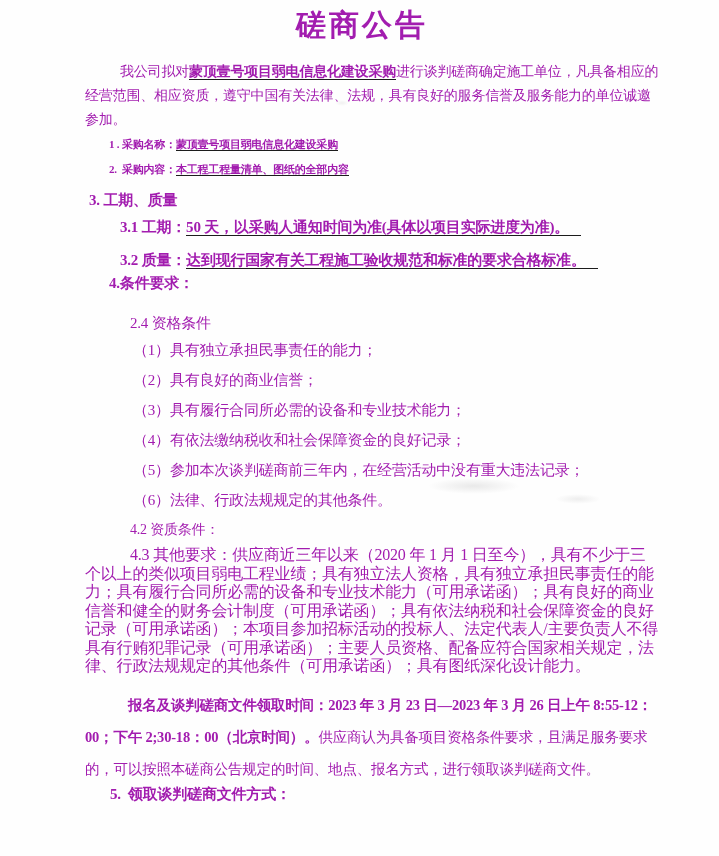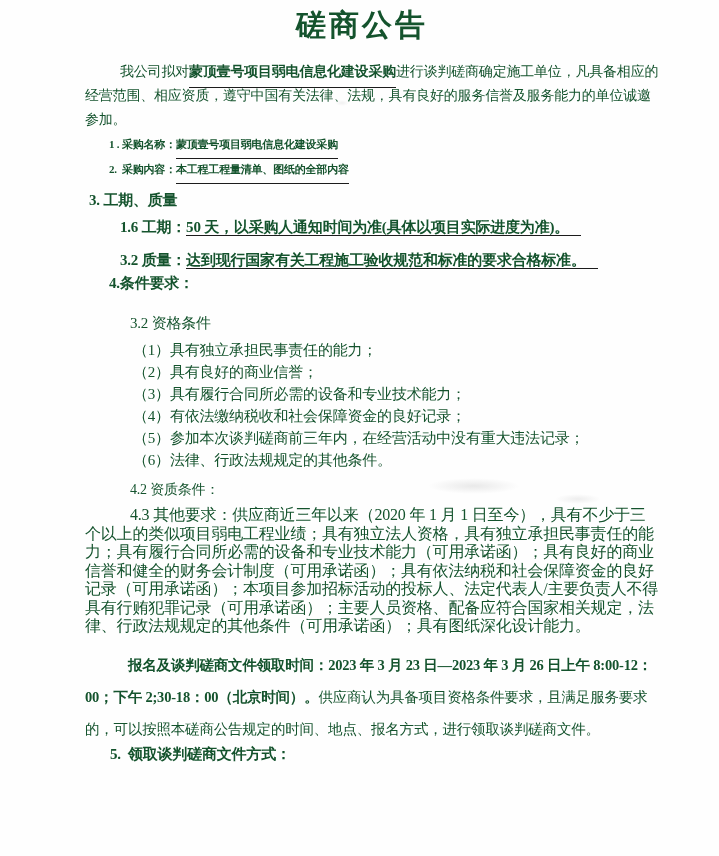--- a/index.html
+++ b/index.html
@@ -2,46 +2,46 @@
 <html><head>
 <meta charset="utf-8">
 <style>
   html,body{margin:0;padding:0;background:#e8e8e8;}
   .page{
     position:relative;
     width:719px;height:856px;
     background:#fefefe;
     overflow:hidden;
     font-family:"Liberation Serif","DejaVu Serif",serif;
-    color:#14532d;
+    color:#a21caf;
     box-sizing:border-box;
     padding:0 60px 0 85px;
   }
   .t{white-space:pre-wrap;letter-spacing:-0.2px;}
   .title{
     text-align:center;
     font-size:30px;font-weight:bold;
     letter-spacing:3px;
     line-height:42px;
     margin-top:4px;
     margin-left:-20px; 
   }
   .p1{margin-top:14px;font-size:14px;line-height:24px;text-indent:35px;}
-  .u{border-bottom:1.2px solid #1c1c1c;padding-bottom:8px;text-align:center;}
+  .u{border-bottom:1.2px solid #1c1c1c;padding-bottom:0px;text-align:center;}
   .b{font-weight:bold;}
   .item{font-size:11px;line-height:25px;font-weight:bold;margin-left:24px;}
   .item:first-of-type{margin-top:2px;}
   .h3{font-size:15px;font-weight:bold;line-height:20px;margin-top:8px;margin-left:4px;}
   .sub{font-size:15px;font-weight:bold;line-height:20px;margin-left:35px;}
   .sub31{margin-top:7px;}
   .sub32{margin-top:13px;}
   .uv{border-bottom:1.2px solid #1c1c1c;padding-right:12px;}
   .h4{font-size:15px;font-weight:bold;line-height:20px;margin-top:3px;margin-left:24px;}
   .h41{font-size:15px;line-height:20px;margin-top:20px;margin-left:45px;}
-  .qual{font-size:15px;line-height:19px;margin-left:48px;margin-top:3px;}
+  .qual{font-size:15px;line-height:19px;margin-left:48px;margin-top:11px;}
   .qual.first{margin-top:8px;}
   .h42{font-size:14px;line-height:19px;margin-top:10px;margin-left:45px;}
   .p2{margin-top:0;font-size:14px;line-height:19px;text-indent:75px;margin-left:-37px;width:606px;}
   .p3{margin-top:7px;font-size:16px;line-height:18.5px;text-indent:45px;}
   .p4{margin-top:13px;font-size:14.5px;line-height:32px;text-indent:43px;}
   .h5{font-size:15px;font-weight:bold;line-height:18px;margin-left:25px;}
   .smudge{position:absolute;border-radius:50%;pointer-events:none;}
   .smudge1{left:428px;top:478px;width:92px;height:16px;
     background:radial-gradient(ellipse at center,rgba(90,90,90,0.13),rgba(120,120,120,0.0) 70%);}
   .smudge2{left:555px;top:494px;width:46px;height:10px;
@@ -57,40 +57,40 @@
   <div class="title t">磋商公告</div>
 
   <div class="p1 t"><span>我公司拟对</span><span class="u b">蒙顶壹号项目弱电信息化建设采购</span><span>进行谈判磋商确定施工单位，凡具备相应的经营范围、相应资质，遵守中国有关法律、法规，具有良好的服务信誉及服务能力的单位诚邀参加。</span></div>
 
   <div class="item t"><span>1 . 采购名称：</span><span class="u">蒙顶壹号项目弱电信息化建设采购</span></div>
 
   <div class="item t"><span>2.  采购内容：</span><span class="u">本工程工程量清单、图纸的全部内容</span></div>
 
   <div class="h3 t">3. 工期、质量</div>
 
-  <div class="sub sub31 t"><span>1.6 工期：</span><span class="uv">50 天，以采购人通知时间为准(具体以项目实际进度为准)。</span></div>
+  <div class="sub sub31 t"><span>3.1 工期：</span><span class="uv">50 天，以采购人通知时间为准(具体以项目实际进度为准)。</span></div>
 
   <div class="sub sub32 t"><span>3.2 质量：</span><span class="uv">达到现行国家有关工程施工验收规范和标准的要求合格标准。</span></div>
 
   <div class="h4 t">4.条件要求：</div>
 
-  <div class="h41 t">3.2 资格条件</div>
+  <div class="h41 t">2.4 资格条件</div>
 
   <div class="qual first t">（1）具有独立承担民事责任的能力；</div>
   <div class="qual t">（2）具有良好的商业信誉；</div>
   <div class="qual t">（3）具有履行合同所必需的设备和专业技术能力；</div>
   <div class="qual t">（4）有依法缴纳税收和社会保障资金的良好记录；</div>
   <div class="qual t">（5）参加本次谈判磋商前三年内，在经营活动中没有重大违法记录；</div>
   <div class="qual t">（6）法律、行政法规规定的其他条件。</div>
 
   <div class="h42 t">4.2 资质条件：</div>
 
 
   <div class="p3 t">4.3 其他要求：供应商近三年以来（2020 年 1 月 1 日至今），具有不少于三个以上的类似项目弱电工程业绩；具有独立法人资格，具有独立承担民事责任的能力；具有履行合同所必需的设备和专业技术能力（可用承诺函）；具有良好的商业信誉和健全的财务会计制度（可用承诺函）；具有依法纳税和社会保障资金的良好记录（可用承诺函）；本项目参加招标活动的投标人、法定代表人/主要负责人不得具有行贿犯罪记录（可用承诺函）；主要人员资格、配备应符合国家相关规定，法律、行政法规规定的其他条件（可用承诺函）；具有图纸深化设计能力。</div>
 
-  <div class="p4 t"><span class="b">报名及谈判磋商文件领取时间：2023 年 3 月 23 日—2023 年 3 月 26 日上午 8:00-12：00；下午 2;30-18：00（北京时间）。</span><span>供应商认为具备项目资格条件要求，且满足服务要求的，可以按照本磋商公告规定的时间、地点、报名方式，进行领取谈判磋商文件。</span></div>
+  <div class="p4 t"><span class="b">报名及谈判磋商文件领取时间：2023 年 3 月 23 日—2023 年 3 月 26 日上午 8:55-12：00；下午 2;30-18：00（北京时间）。</span><span>供应商认为具备项目资格条件要求，且满足服务要求的，可以按照本磋商公告规定的时间、地点、报名方式，进行领取谈判磋商文件。</span></div>
 
   <div class="h5 t">5.  领取谈判磋商文件方式：</div>
 
   <div class="smudge smudge1"></div>
   <div class="smudge smudge2"></div>
   <div class="smudge smudge3"></div>
 </div>
 
 </body></html>

